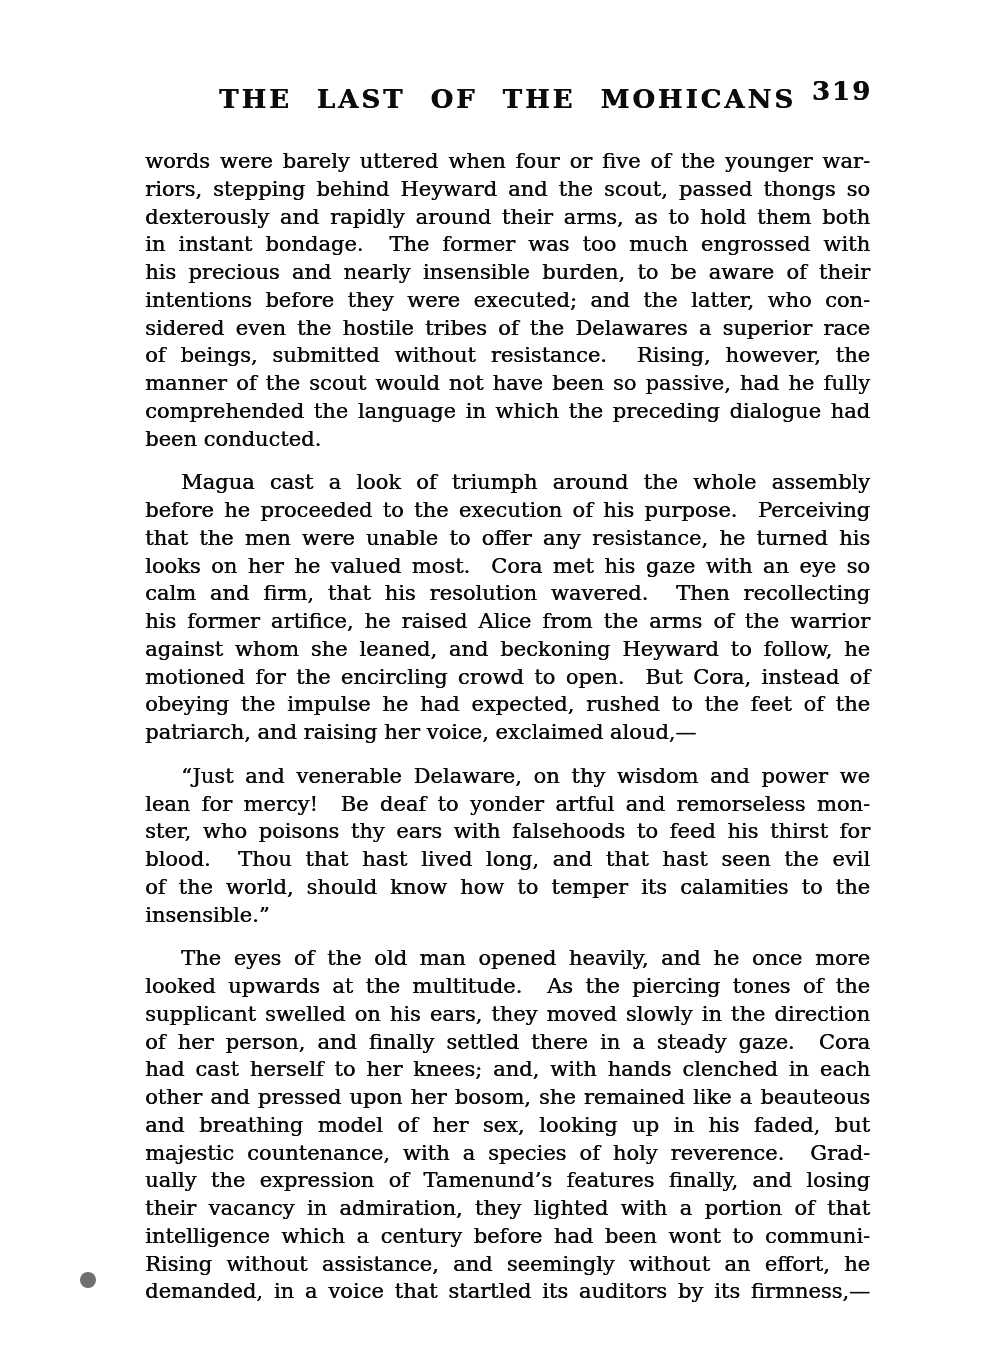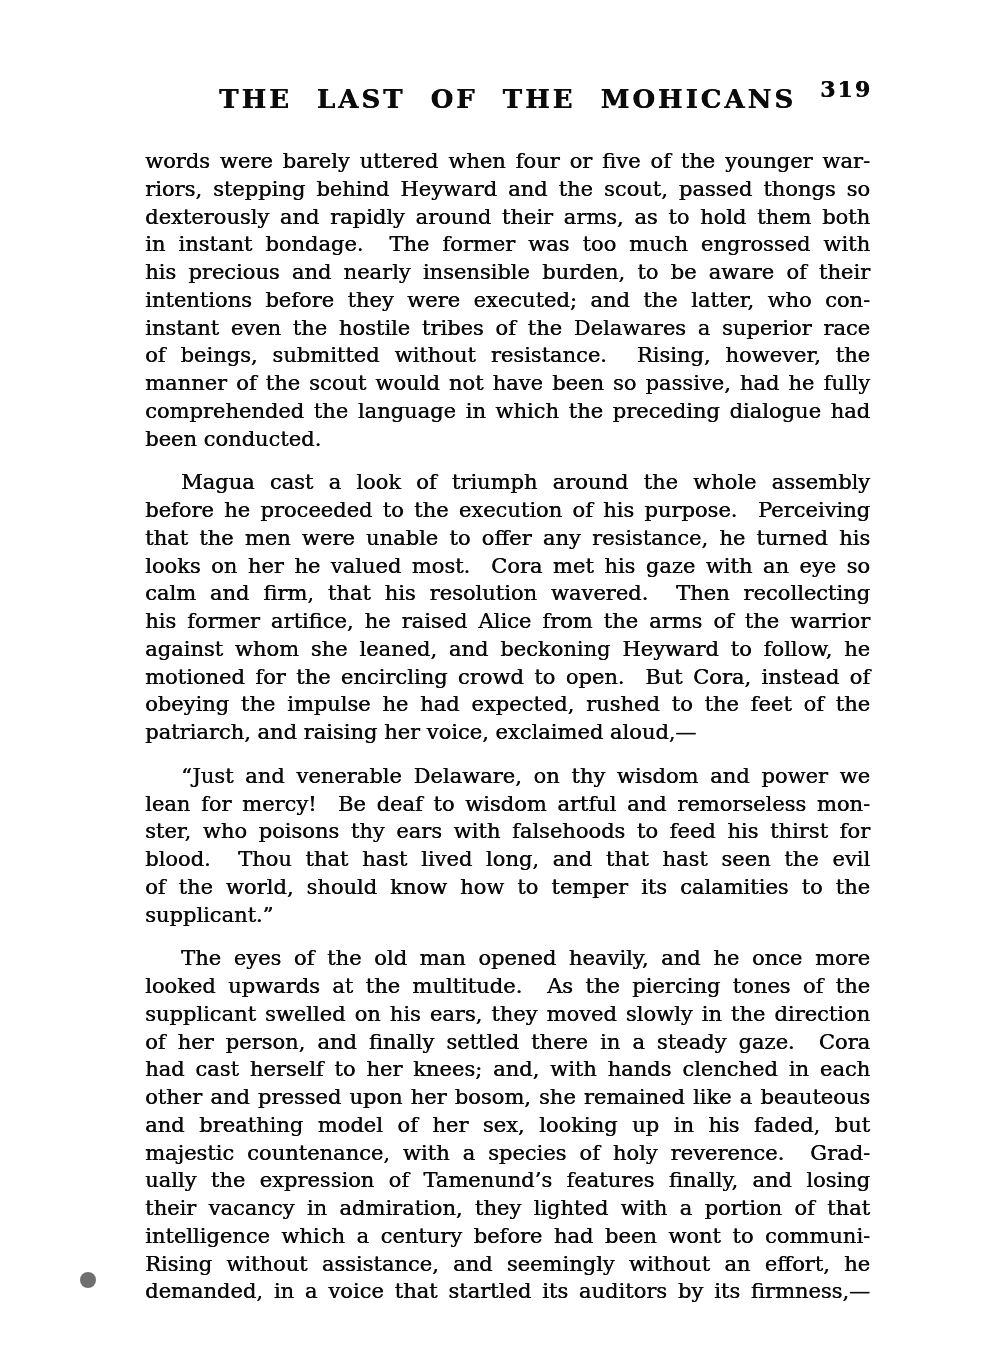--- a/index.html
+++ b/index.html
@@ -27,21 +27,21 @@
     font-weight: bold;
     letter-spacing: 3px;
     word-spacing: 13px;
     white-space: nowrap;
     text-shadow: 0.5px 0 0 currentColor;
   }
   .page-number {
     position: absolute;
     top: 0;
     right: 14px;
-    font-size: 22px;
+    font-size: 26px;
     font-weight: bold;
     letter-spacing: 2px;
     text-shadow: 0.5px 0 0 currentColor;
   }
   .page-body {
     position: absolute;
     top: 108px;
     left: 105px;
     width: 773px;
     font-size: 21px;
@@ -80,45 +80,45 @@
   </div>
 
   <div class="page-body">
       <div class="para">
         <div class="line">words were barely uttered when four or five of the younger war-</div>
         <div class="line">riors, stepping behind Heyward and the scout, passed thongs so</div>
         <div class="line">dexterously and rapidly around their arms, as to hold them both</div>
         <div class="line">in instant bondage.  The former was too much engrossed with</div>
         <div class="line">his precious and nearly insensible burden, to be aware of their</div>
         <div class="line">intentions before they were executed; and the latter, who con-</div>
-        <div class="line">instant even the hostile tribes of the Delawares a superior race</div>
+        <div class="line">sidered even the hostile tribes of the Delawares a superior race</div>
         <div class="line">of beings, submitted without resistance.  Rising, however, the</div>
         <div class="line">manner of the scout would not have been so passive, had he fully</div>
         <div class="line">comprehended the language in which the preceding dialogue had</div>
         <div class="line endline">been conducted.</div>
       </div>
       <div class="para">
         <div class="line indent">Magua cast a look of triumph around the whole assembly</div>
         <div class="line">before he proceeded to the execution of his purpose.  Perceiving</div>
         <div class="line">that the men were unable to offer any resistance, he turned his</div>
         <div class="line">looks on her he valued most.  Cora met his gaze with an eye so</div>
         <div class="line">calm and firm, that his resolution wavered.  Then recollecting</div>
         <div class="line">his former artifice, he raised Alice from the arms of the warrior</div>
         <div class="line">against whom she leaned, and beckoning Heyward to follow, he</div>
         <div class="line">motioned for the encircling crowd to open.  But Cora, instead of</div>
         <div class="line">obeying the impulse he had expected, rushed to the feet of the</div>
         <div class="line endline">patriarch, and raising her voice, exclaimed aloud,—</div>
       </div>
       <div class="para">
         <div class="line indent">“Just and venerable Delaware, on thy wisdom and power we</div>
-        <div class="line">lean for mercy!  Be deaf to wisdom artful and remorseless mon-</div>
+        <div class="line">lean for mercy!  Be deaf to yonder artful and remorseless mon-</div>
         <div class="line">ster, who poisons thy ears with falsehoods to feed his thirst for</div>
         <div class="line">blood.  Thou that hast lived long, and that hast seen the evil</div>
         <div class="line">of the world, should know how to temper its calamities to the</div>
-        <div class="line endline">supplicant.”</div>
+        <div class="line endline">insensible.”</div>
       </div>
       <div class="para">
         <div class="line indent">The eyes of the old man opened heavily, and he once more</div>
         <div class="line">looked upwards at the multitude.  As the piercing tones of the</div>
         <div class="line">supplicant swelled on his ears, they moved slowly in the direction</div>
         <div class="line">of her person, and finally settled there in a steady gaze.  Cora</div>
         <div class="line">had cast herself to her knees; and, with hands clenched in each</div>
         <div class="line">other and pressed upon her bosom, she remained like a beauteous</div>
         <div class="line">and breathing model of her sex, looking up in his faded, but</div>
         <div class="line">majestic countenance, with a species of holy reverence.  Grad-</div>

